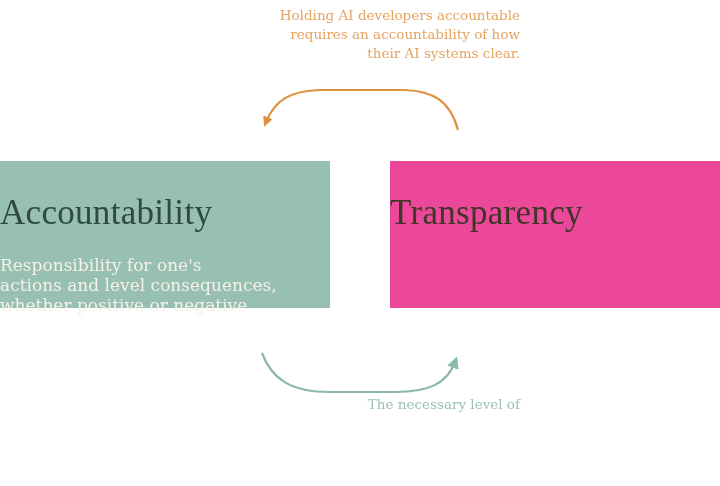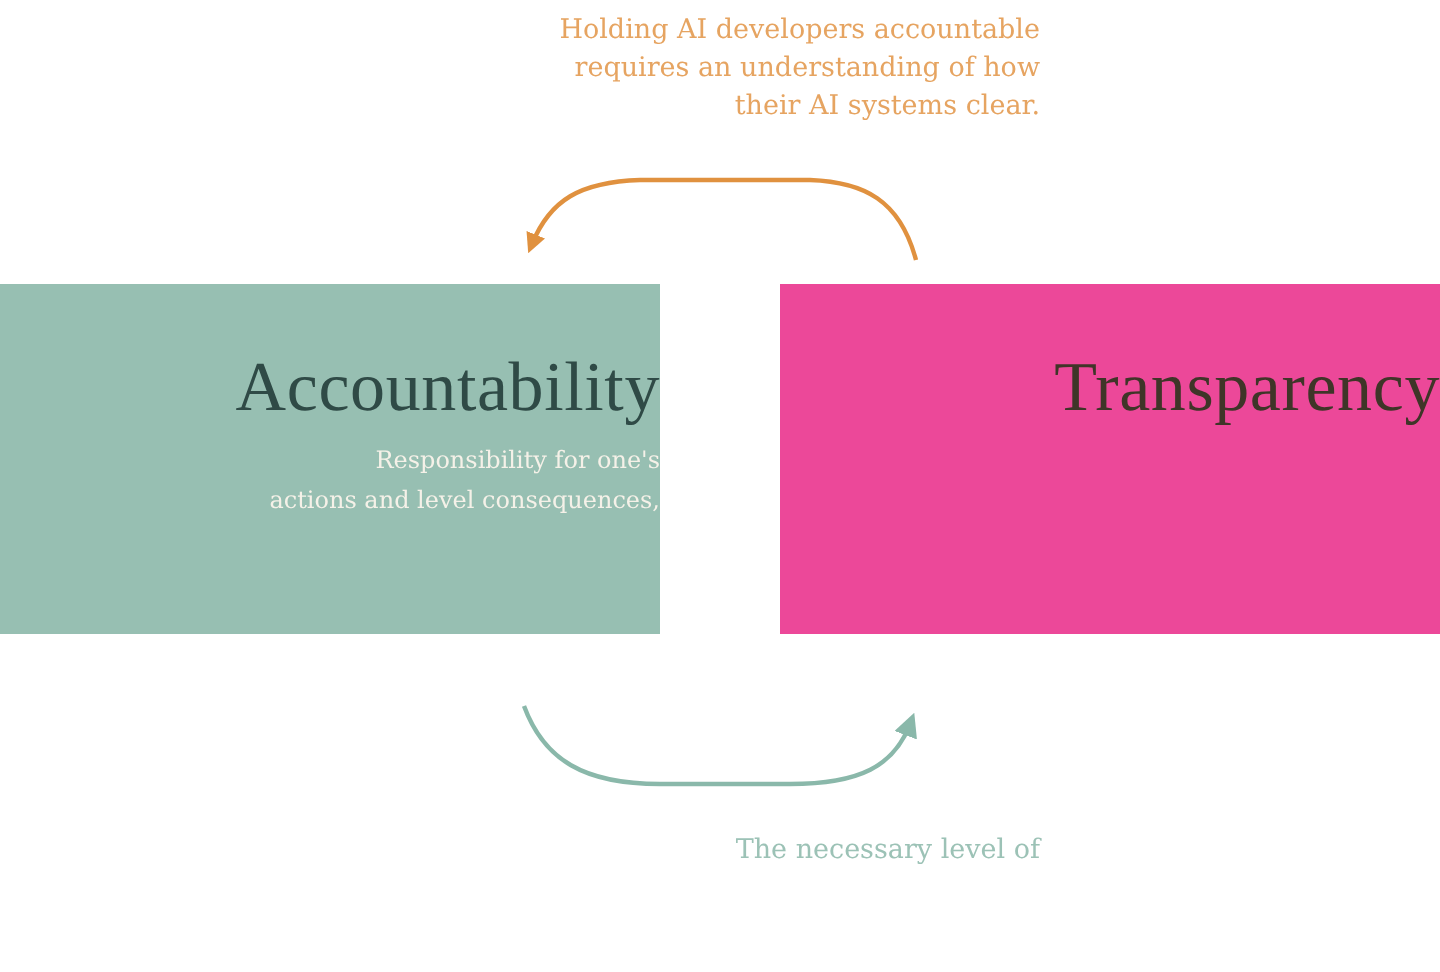--- a/index.html
+++ b/index.html
@@ -8,48 +8,48 @@
       background: #ffffff;
       font-family: "DejaVu Serif", "Liberation Serif", serif;
     }
     .caption {
       position: absolute; text-align: right;
       font-size: 13.5px; line-height: 19px;
       font-family: "DejaVu Serif", serif;
     }
     .caption .line { display: block; white-space: nowrap; }
     .caption-top { left: 200px; width: 320px; top: 6px; color: #e6a461; }
-    .caption-bottom { left: 220px; width: 300px; top: 416px; color: #9cc2b6; }
+    .caption-bottom { left: 220px; width: 300px; top: 395px; color: #9cc2b6; }
     .box {
-      position: absolute; top: 142px; height: 175px;
-      text-align: right; box-sizing: border-box;
+      position: absolute; top: 161px; height: 147px;
+      text-align: left; box-sizing: border-box;
     }
     .box-left { left: 0; width: 330px; background: #97bfb2; }
     .box-right { left: 390px; width: 330px; background: #ec4899; }
     .box .title {
       display: block; margin-top: 30px;
       font-family: "Liberation Serif", "DejaVu Serif", serif;
       font-size: 35px; line-height: 44px; letter-spacing: 0.3px;
     }
     .box-left .title { color: #2f4a46; }
     .box-right .title { color: #3f3528; }
     .box .desc {
-      display: block; margin-top: 4px;
+      display: block; margin-top: 20px;
       font-family: "DejaVu Serif", serif;
-      font-size: 12px; line-height: 20px; color: #f5f1e8;
+      font-size: 17px; line-height: 20px; color: #f5f1e8;
     }
     .box .desc .line { display: block; white-space: nowrap; }
     svg.arrows { position: absolute; left: 0; top: 0; }
   </style>
 </head>
 <body>
 
 <div class="caption caption-top">
   <span class="line">Holding AI developers accountable</span>
-  <span class="line">requires an understanding of how</span>
+  <span class="line">requires an accountability of how</span>
   <span class="line">their AI systems clear.</span>
 </div>
 
 <svg class="arrows" width="720" height="486">
   <defs>
     <marker id="headOrange" markerWidth="10" markerHeight="10" refX="5" refY="5" orient="auto" markerUnits="userSpaceOnUse">
       <path d="M0,0 L10,5 L0,10 Z" fill="#e0913f"></path>
     </marker>
     <marker id="headTeal" markerWidth="12" markerHeight="12" refX="6" refY="6" orient="auto" markerUnits="userSpaceOnUse">
       <path d="M0,0 L12,6 L0,12 Z" fill="#8ab8aa"></path>
@@ -57,20 +57,21 @@
   </defs>
   <path d="M458,130 C450,100 432,91 405,90 L320,90 C290,91 275,100 266,122" fill="none" stroke="#e0913f" stroke-width="2.2" marker-end="url(#headOrange)"></path>
   <path d="M262,353 C272,380 292,392 330,392 L395,392 C430,392 447,383 455,362" fill="none" stroke="#8ab8aa" stroke-width="2.2" marker-end="url(#headTeal)"></path>
 </svg>
 
 <div class="box box-left">
   <span class="title">Accountability</span>
   <span class="desc">
     <span class="line">Responsibility for one's</span>
     <span class="line">actions and level consequences,</span>
+    <span class="line">whether positive or negative</span>
   </span>
 </div>
 
 <div class="box box-right">
   <span class="title">Transparency</span>
 </div>
 
 <div class="caption caption-bottom">
   <span class="line">The necessary level of</span>
 </div>

